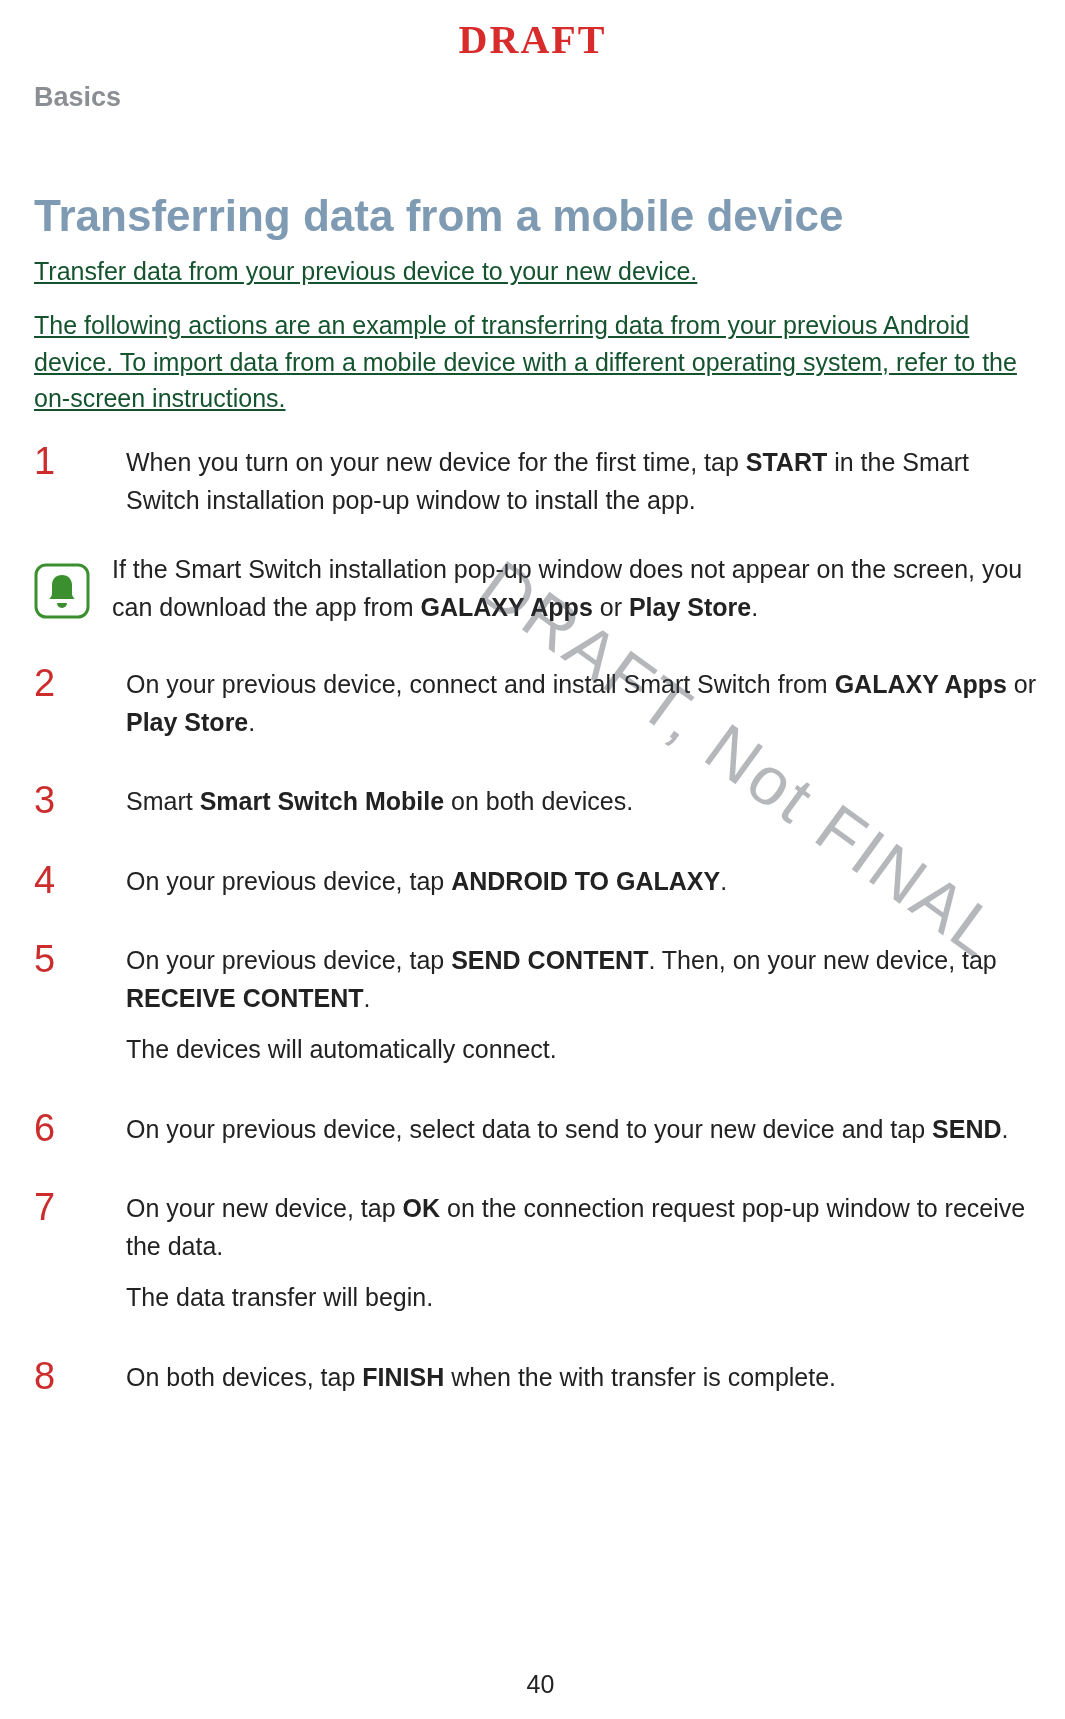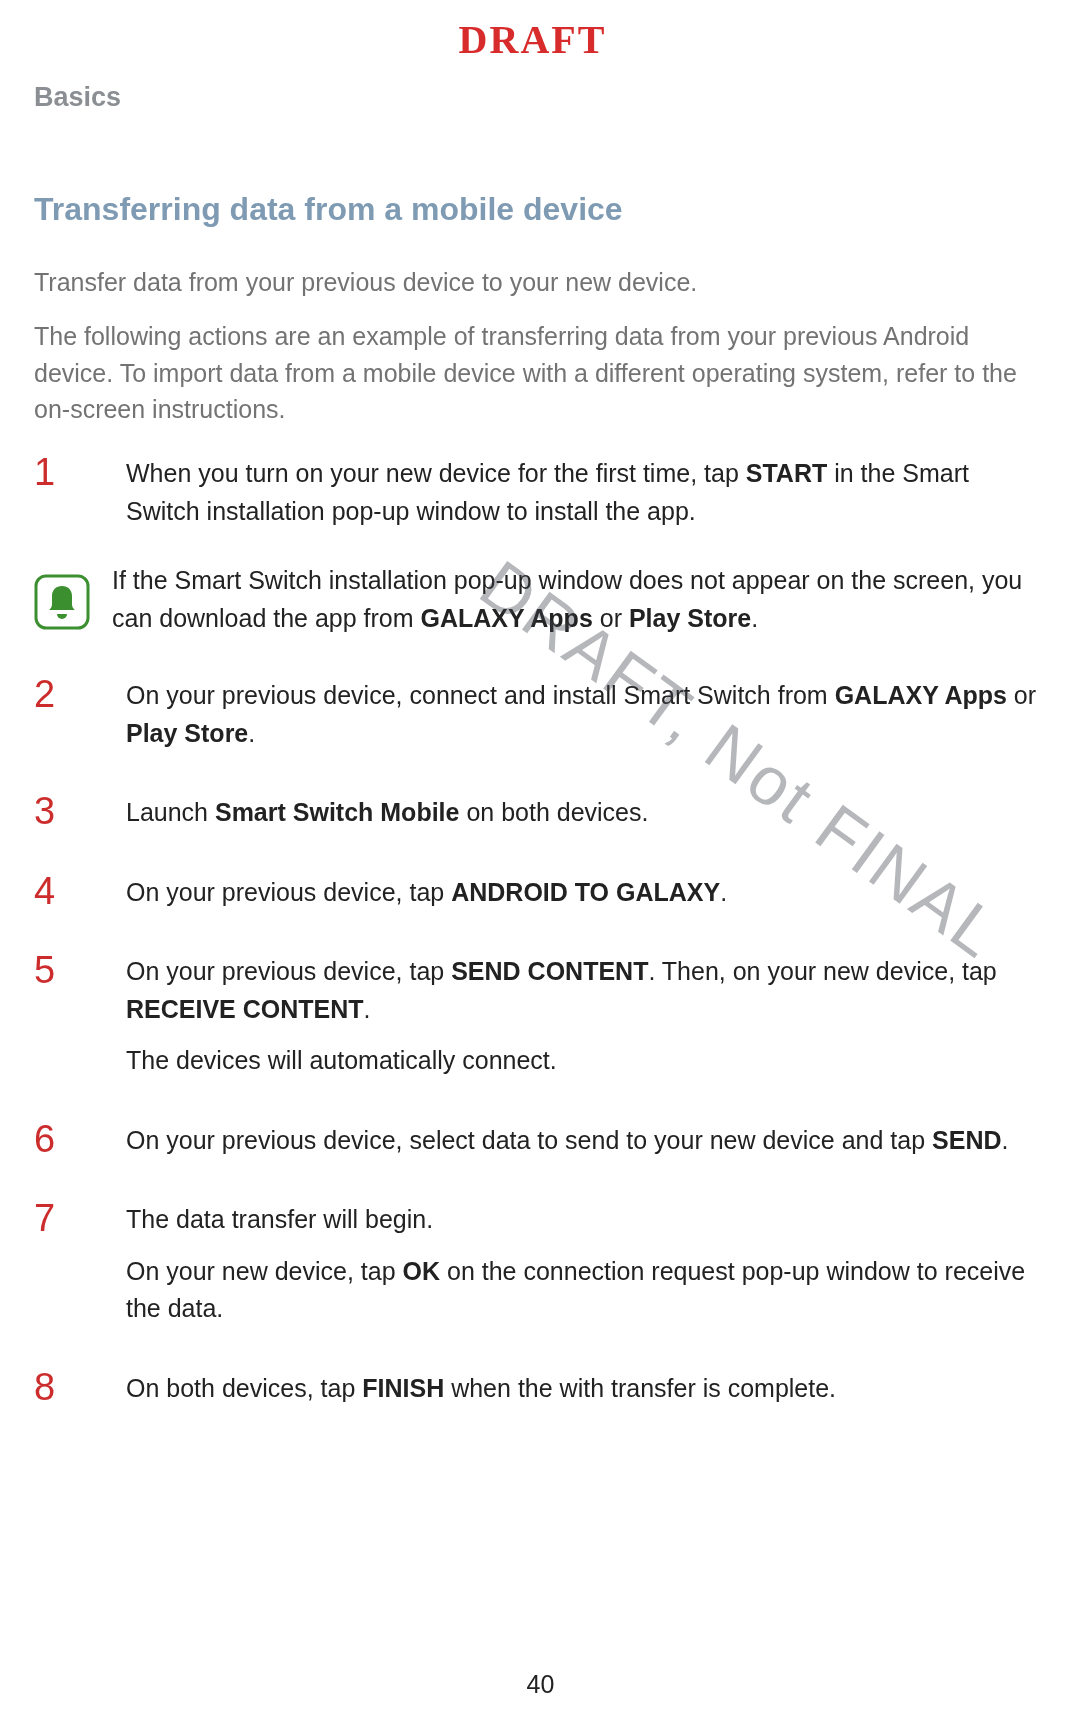--- a/index.html
+++ b/index.html
@@ -29,30 +29,31 @@
     width: 100%;
     text-align: center;
     font-size: 40px;
     font-weight: 800;
     color: #d82b2b;
     letter-spacing: 2px;
     font-family: Georgia, "Times New Roman", serif;
   }
   .section-title {
     color: #7f9bb3;
-    font-size: 32px;
+    font-size: 44px;
     font-weight: 700;
     margin-top: 78px;
-    margin-bottom: 36px;
+    margin-bottom: 12px;
   }
   .body-text {
     font-size: 25px;
     line-height: 1.45;
     margin: 4px 0 18px 0;
-    color: #737373;
+    color: #14532d;
+    text-decoration: underline;
   }
   .steps {
     list-style: none;
     padding: 0;
     margin: 20px 0 0 0;
   }
   .step {
     display: flex;
     align-items: flex-start;
     margin-top: 24px;
@@ -167,21 +168,21 @@
         <p>
           <span>On your previous device, connect and install Smart Switch from </span><span class="bold">GALAXY Apps</span><span> or </span><span class="bold">Play Store</span><span>.</span>
         </p>
       </div>
     </li>
 
     <li class="step">
       <div class="step-num">3</div>
       <div class="step-body">
         <p>
-          <span>Launch </span><span class="bold">Smart Switch Mobile</span><span> on both devices.</span>
+          <span>Smart </span><span class="bold">Smart Switch Mobile</span><span> on both devices.</span>
         </p>
       </div>
     </li>
 
     <li class="step">
       <div class="step-num">4</div>
       <div class="step-body">
         <p>
           <span>On your previous device, tap </span><span class="bold">ANDROID TO GALAXY</span><span>.</span>
         </p>
@@ -203,24 +204,24 @@
       <div class="step-body">
         <p>
           <span>On your previous device, select data to send to your new device and tap </span><span class="bold">SEND</span><span>.</span>
         </p>
       </div>
     </li>
 
     <li class="step">
       <div class="step-num">7</div>
       <div class="step-body">
+        <p>
+          <span>On your new device, tap </span><span class="bold">OK</span><span> on the connection request pop-up window to receive the data.</span>
+        </p>
         <p>The data transfer will begin.</p>
-        <p>
-          <span>On your new device, tap </span><span class="bold">OK</span><span> on the connection request pop-up window to receive the data.</span>
-        </p>
       </div>
     </li>
 
     <li class="step">
       <div class="step-num">8</div>
       <div class="step-body">
         <p>
           <span>On both devices, tap </span><span class="bold">FINISH</span><span> when the with transfer is complete.</span>
         </p>
       </div>

